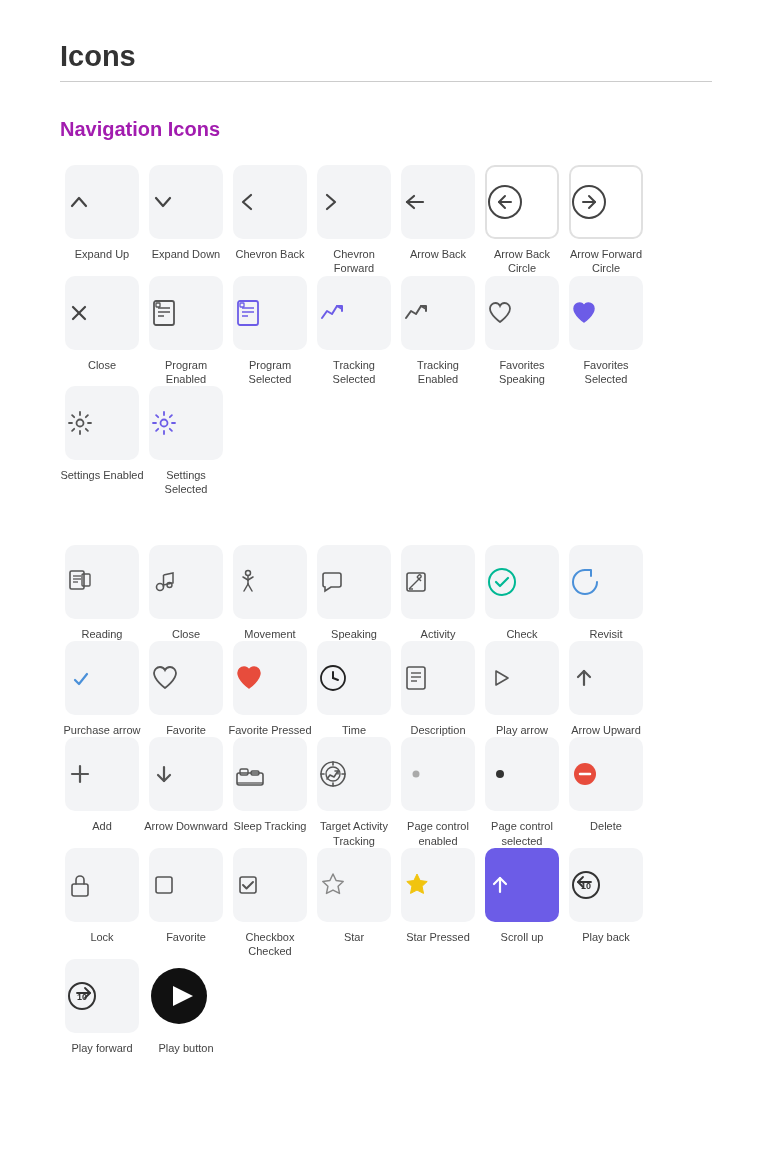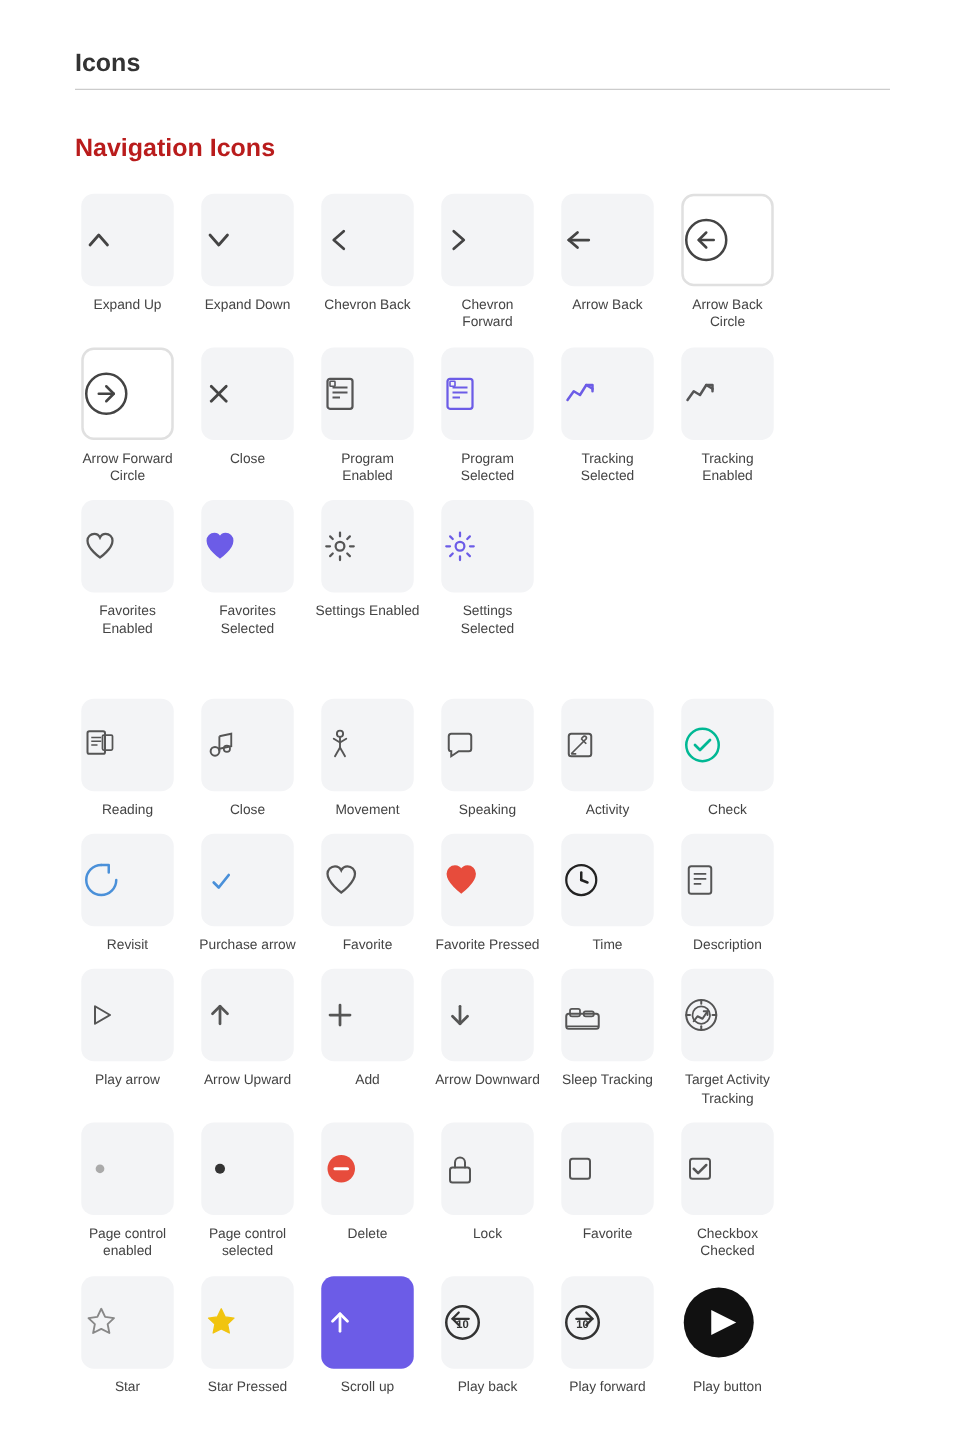--- a/index.html
+++ b/index.html
@@ -4,41 +4,40 @@
   <style>
     * { box-sizing: border-box; margin: 0; padding: 0; }
     body {
       font-family: -apple-system, BlinkMacSystemFont, 'Segoe UI', sans-serif;
       background: #fff;
       color: #222;
       padding: 40px 60px;
       width: 772px;
     }
     h1.page-title {
-      font-size: 20px;
+      font-size: 29px;
       font-weight: 600;
       color: #333;
       margin-bottom: 8px;
     }
     hr.title-divider {
       border: none;
       border-top: 1.5px solid #ccc;
       margin-bottom: 36px;
     }
     h2.section-title {
       font-size: 20px;
       font-weight: 700;
-      color: #b91c1c;
+      color: #a21caf;
       margin-bottom: 24px;
     }
     .section { margin-bottom: 48px; }
     .icon-grid {
       display: flex;
       flex-wrap: wrap;
-      gap: 12px;
     }
     .icon-cell {
       display: flex;
       flex-direction: column;
       align-items: center;
       width: 84px;
     }
     .icon-box {
       width: 74px;
       height: 74px;
@@ -197,21 +196,21 @@
       </div>
       <span class="icon-label">Tracking Enabled</span>
     </div>
 
     <div class="icon-cell">
       <div class="icon-box">
         <svg width="30" height="30" viewBox="0 0 30 30" fill="none">
           <path d="M15 24 C15 24 5 17 5 10.5 C5 7.5 7.5 5 10.5 5 C12.5 5 14.2 6.2 15 8 C15.8 6.2 17.5 5 19.5 5 C22.5 5 25 7.5 25 10.5 C25 17 15 24 15 24Z" stroke="#555" stroke-width="1.8" fill="none"></path>
         </svg>
       </div>
-      <span class="icon-label">Favorites Enabled</span>
+      <span class="icon-label">Favorites Speaking</span>
     </div>
 
     <div class="icon-cell">
       <div class="icon-box">
         <svg width="30" height="30" viewBox="0 0 30 30" fill="none">
           <path d="M15 24 C15 24 5 17 5 10.5 C5 7.5 7.5 5 10.5 5 C12.5 5 14.2 6.2 15 8 C15.8 6.2 17.5 5 19.5 5 C22.5 5 25 7.5 25 10.5 C25 17 15 24 15 24Z" fill="#6c5ce7" stroke="#6c5ce7" stroke-width="1.5"></path>
         </svg>
       </div>
       <span class="icon-label">Favorites Selected</span>
     </div>

